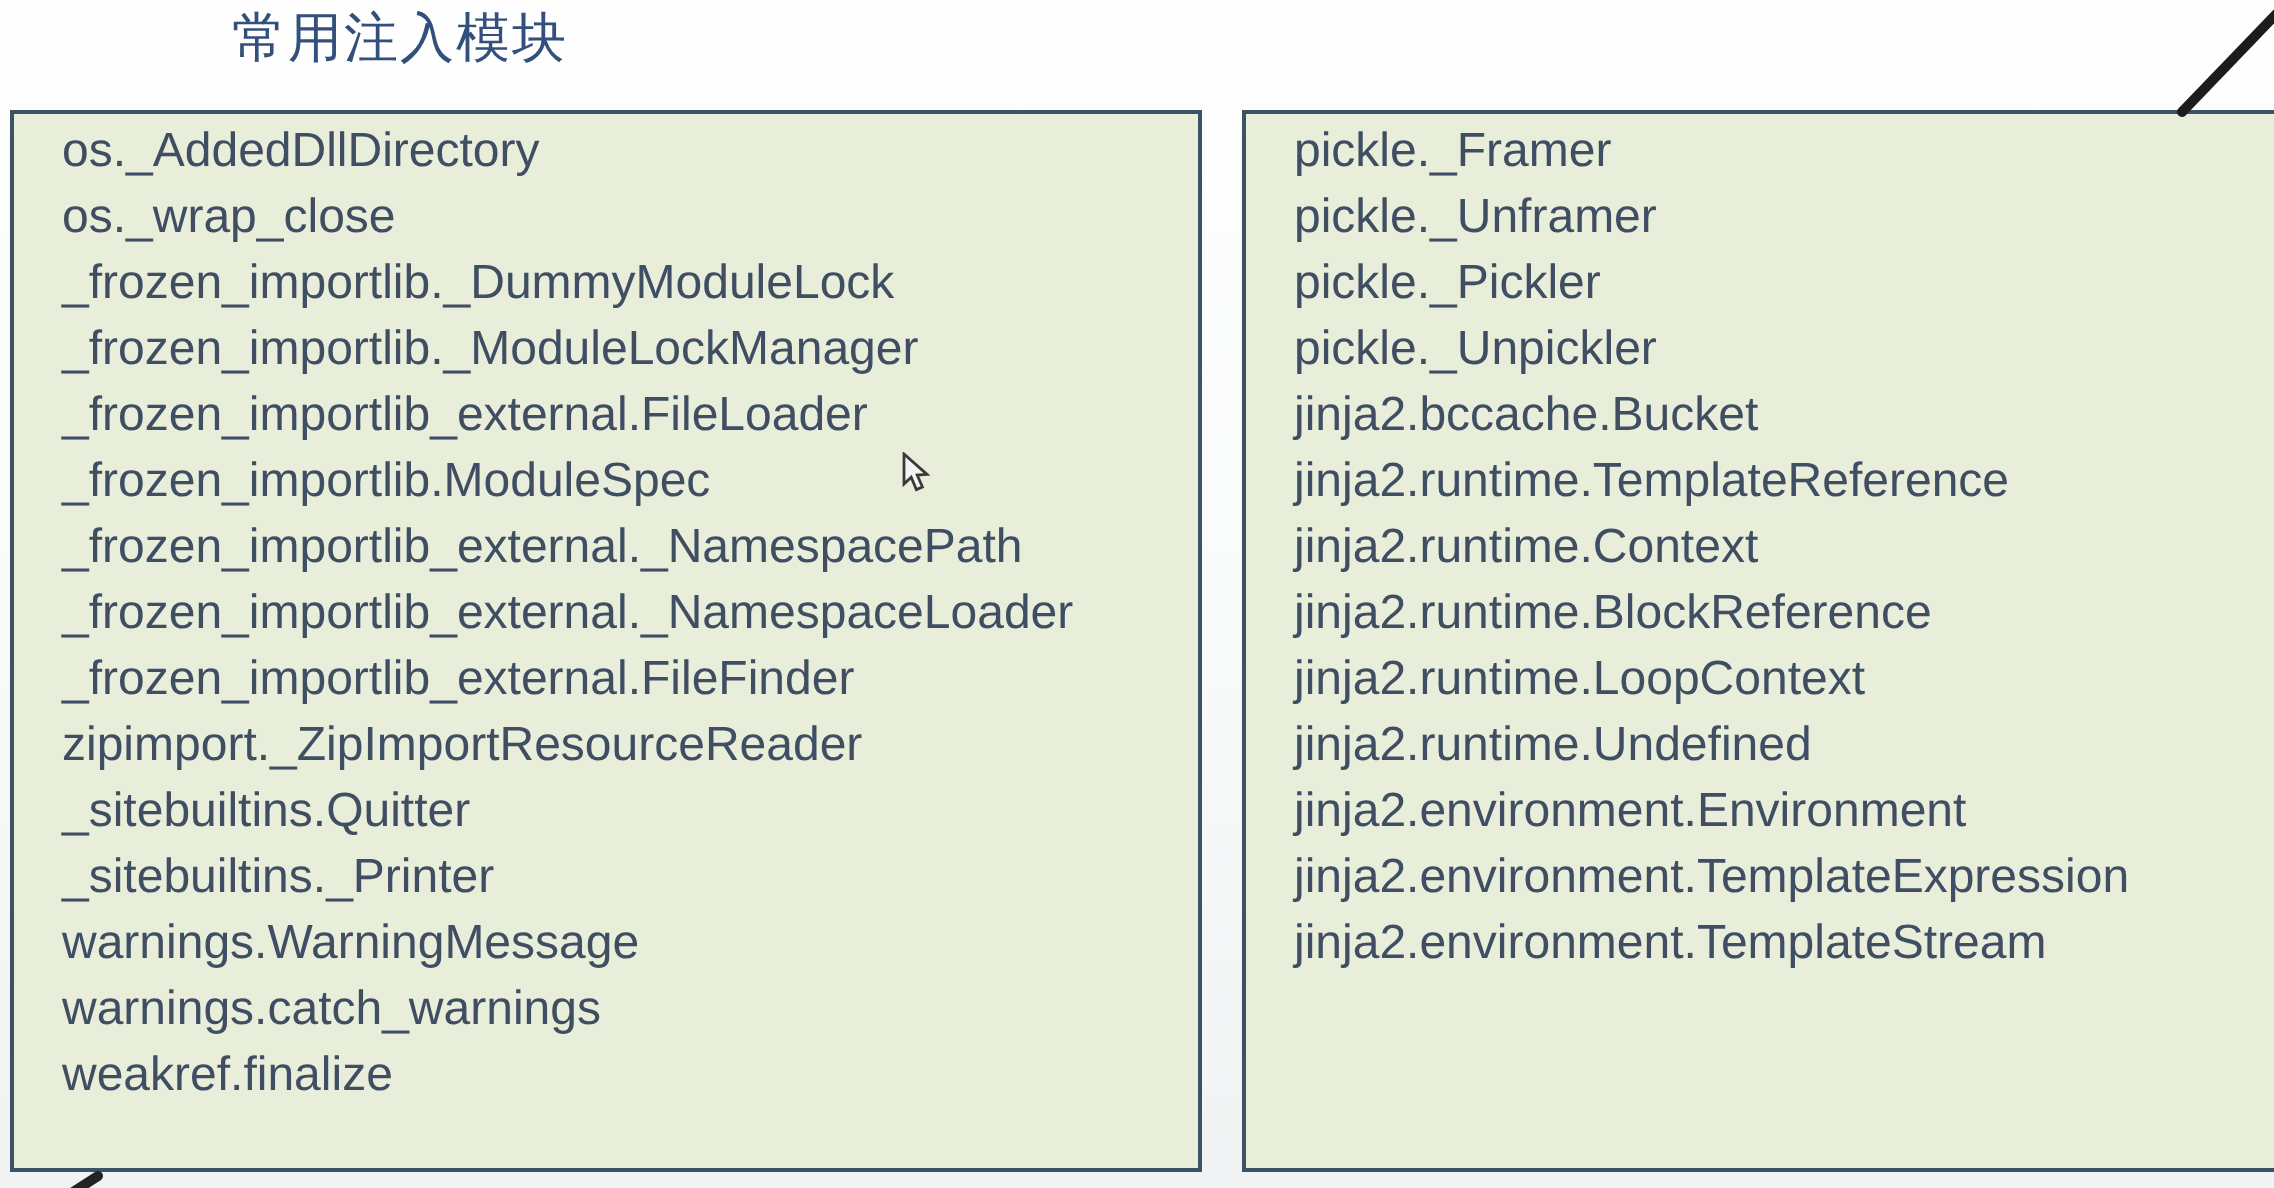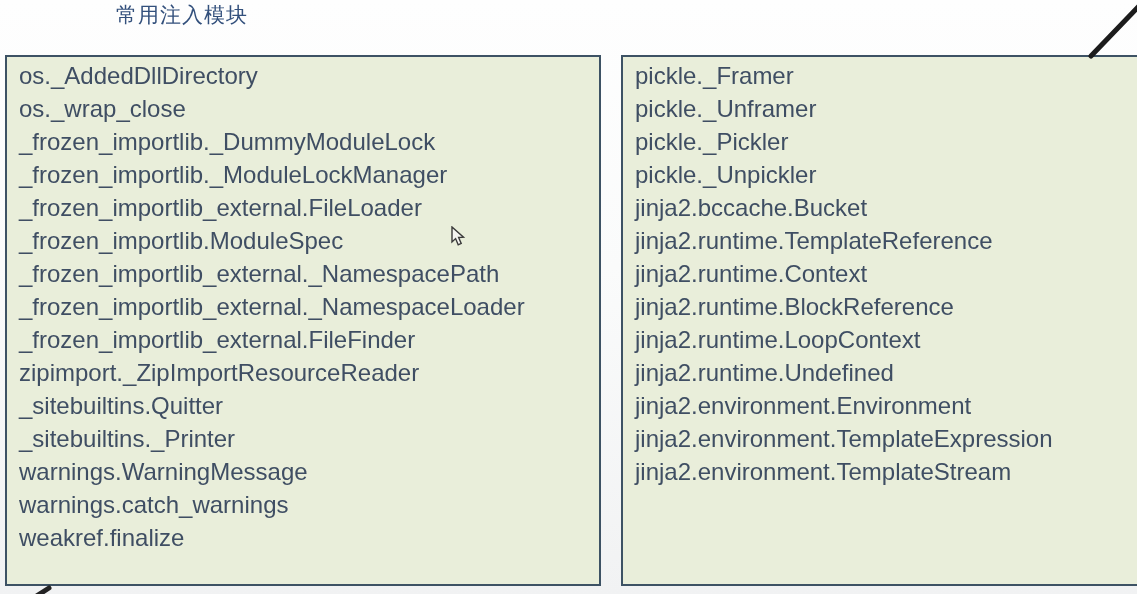--- a/index.html
+++ b/index.html
@@ -11,21 +11,21 @@
     height: 594px;
     position: relative;
     overflow: hidden;
     background: linear-gradient(180deg, #fefefe 0%, #fafbfb 45%, #f1f2f3 100%);
     font-family: "Liberation Sans", sans-serif;
   }
   .slide-title {
     position: absolute;
     left: 116px;
     top: 1px;
-    font-size: 21px;
+    font-size: 27px;
     letter-spacing: 1px;
     font-weight: 500;
     color: #33507c;
     white-space: nowrap;
   }
   .panel {
     position: absolute;
     top: 55px;
     height: 531px;
     background: #e9eeda;
@@ -36,20 +36,21 @@
   .panel-left {
     left: 5px;
     width: 596px;
   }
   .panel-right {
     left: 621px;
     width: 544px;
   }
   .module-list {
     padding: 2px 6px 0 12px;
+    margin-left: 12px;
   }
   .module-item {
     font-size: 24px;
     line-height: 33px;
     color: #3f4e63;
     white-space: nowrap;
   }
   .overlay-svg {
     position: absolute;
     left: 0;

